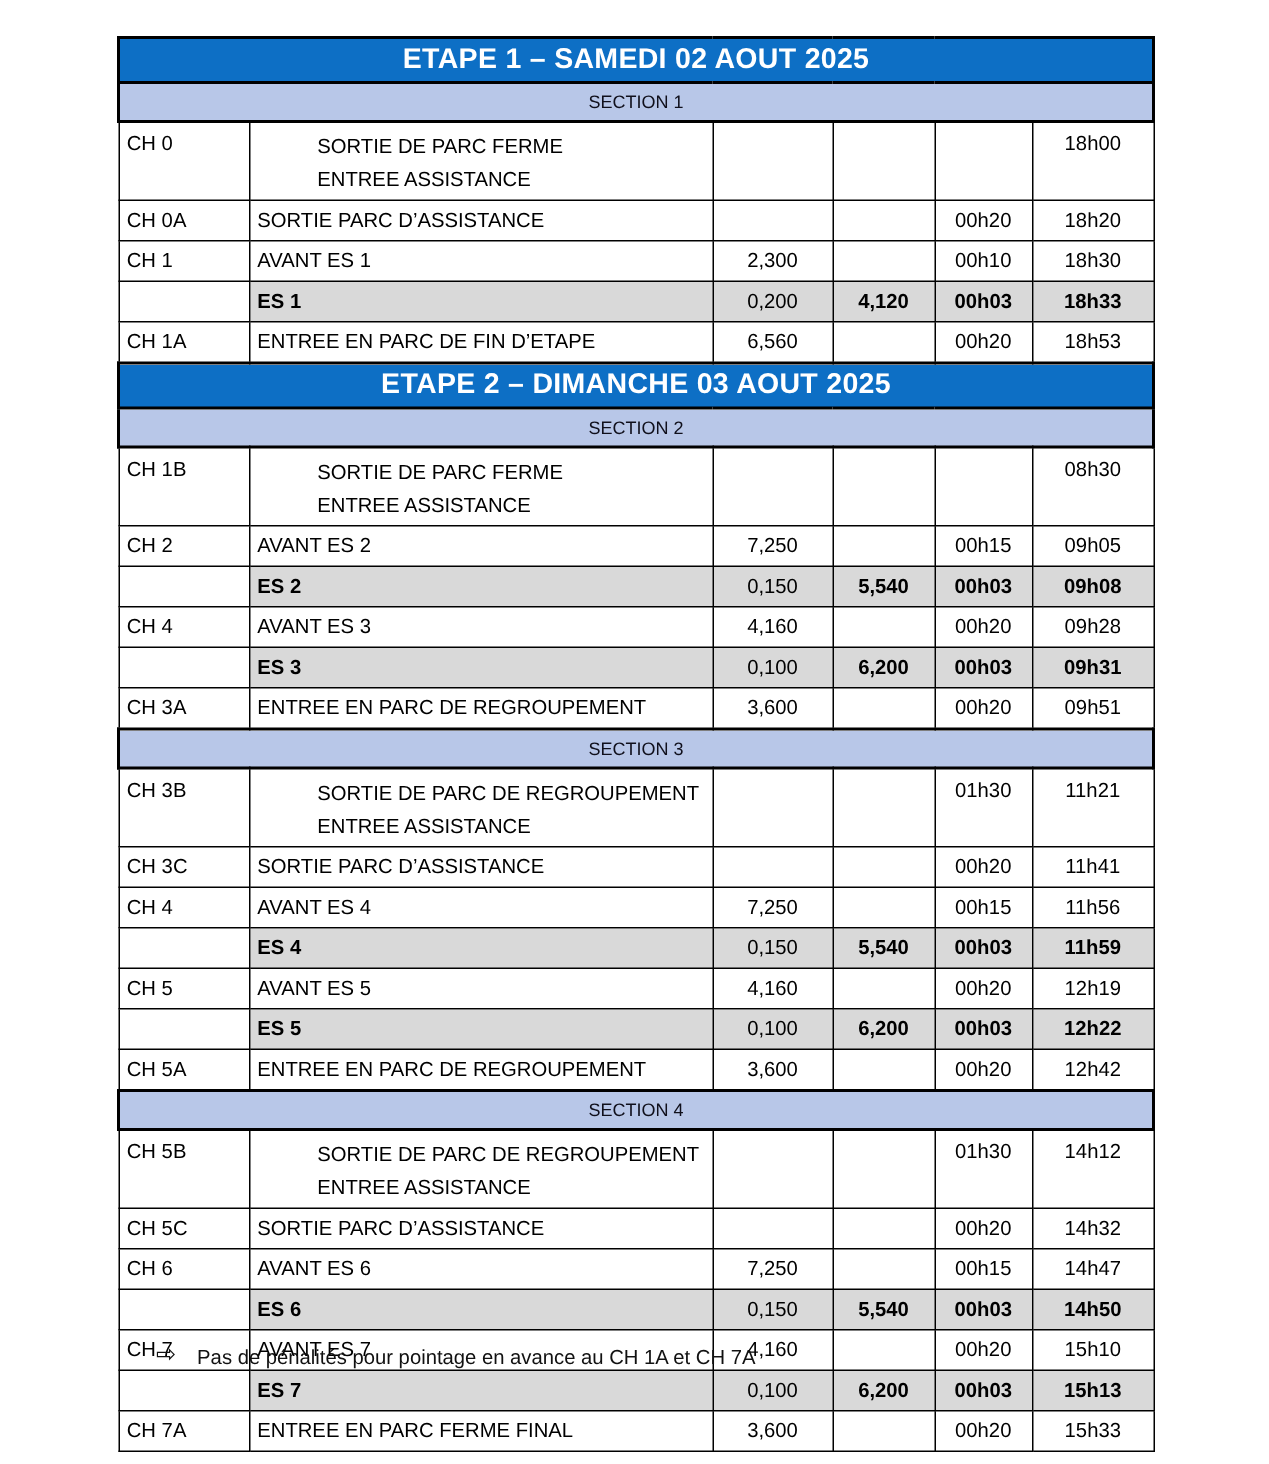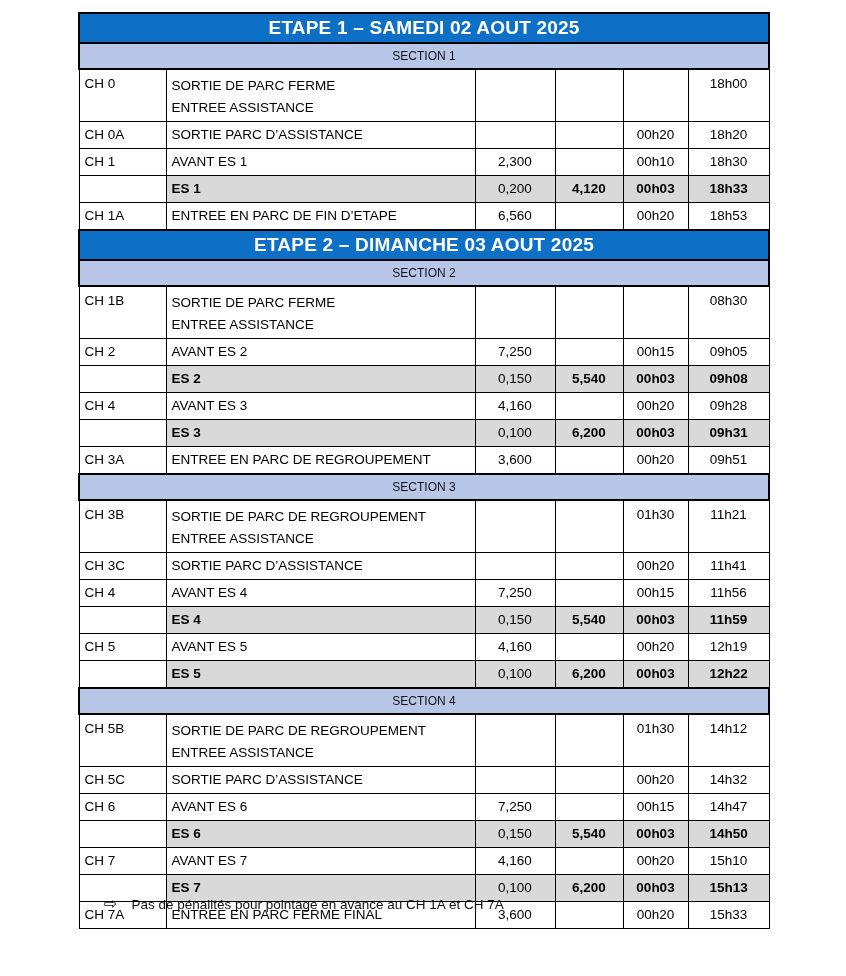--- a/index.html
+++ b/index.html
@@ -10,21 +10,21 @@
     --border:#000000;
     --text:#000000;
   }
   *{box-sizing:border-box;}
   html,body{margin:0;padding:0;background:#ffffff;}
   body{
     width:846px;height:976px;position:relative;
     font-family:"Liberation Sans","DejaVu Sans",sans-serif;
     color:var(--text);
   }
-  .sheet{position:absolute;left:78px;top:12px;width:690px;}
+  .sheet{position:absolute;left:78px;top:24px;width:690px;}
   table.schedule{
     border-collapse:collapse;
     width:690px;
     table-layout:fixed;
   }
   table.schedule td{
     border:1px solid var(--border);
     padding:2px 5px;
     font-size:13.5px;
     line-height:18px;
@@ -60,21 +60,21 @@
     padding:2px 0;
     border:2px solid var(--border);
     font-weight:normal;
   }
   tr.body-row{height:23px;}
   tr.body-row.double{height:46px;}
   tr.body-row.double td{vertical-align:top;padding-top:5px;}
   td.ch-cell{padding-left:8px;}
   td.desc-cell{padding-left:9px;}
   td.desc-cell .desc-line{height:22px;line-height:21px;}
-  tr.body-row.double td.desc-cell .desc-line{height:22px;}
+  tr.body-row.double td.desc-cell .desc-line{height:22px;margin-left:40px;}
   td.num{text-align:center;}
   tr.es-row td{background:var(--es-bg);}
   tr.es-row td.ch-cell{background:#ffffff;}
   tr.es-row td.desc-cell,
   tr.es-row td.esdist-cell,
   tr.es-row td.time-cell,
   tr.es-row td.hour-cell{font-weight:bold;}
   tr.es-row td.dist-cell{font-weight:normal;}
 
   .footnote{
@@ -279,20 +279,30 @@
         <tr class="body-row es-row">
           <td class="ch-cell"></td>
           <td class="desc-cell">
             <div class="desc-line">ES 5</div>
           </td>
           <td class="num dist-cell">0,100</td>
           <td class="num esdist-cell">6,200</td>
           <td class="num time-cell">00h03</td>
           <td class="num hour-cell">12h22</td>
         </tr>
+        <tr class="body-row">
+          <td class="ch-cell">CH 5A</td>
+          <td class="desc-cell">
+            <div class="desc-line">ENTREE EN PARC DE REGROUPEMENT</div>
+          </td>
+          <td class="num dist-cell">3,600</td>
+          <td class="num esdist-cell"></td>
+          <td class="num time-cell">00h20</td>
+          <td class="num hour-cell">12h42</td>
+        </tr>
         <tr class="section-row">
           <td class="" colspan="6">SECTION 4</td>
         </tr>
         <tr class="body-row double">
           <td class="ch-cell">CH 5B</td>
           <td class="desc-cell">
             <div class="desc-line">SORTIE DE PARC DE REGROUPEMENT</div>
             <div class="desc-line">ENTREE ASSISTANCE</div>
           </td>
           <td class="num dist-cell"></td>

